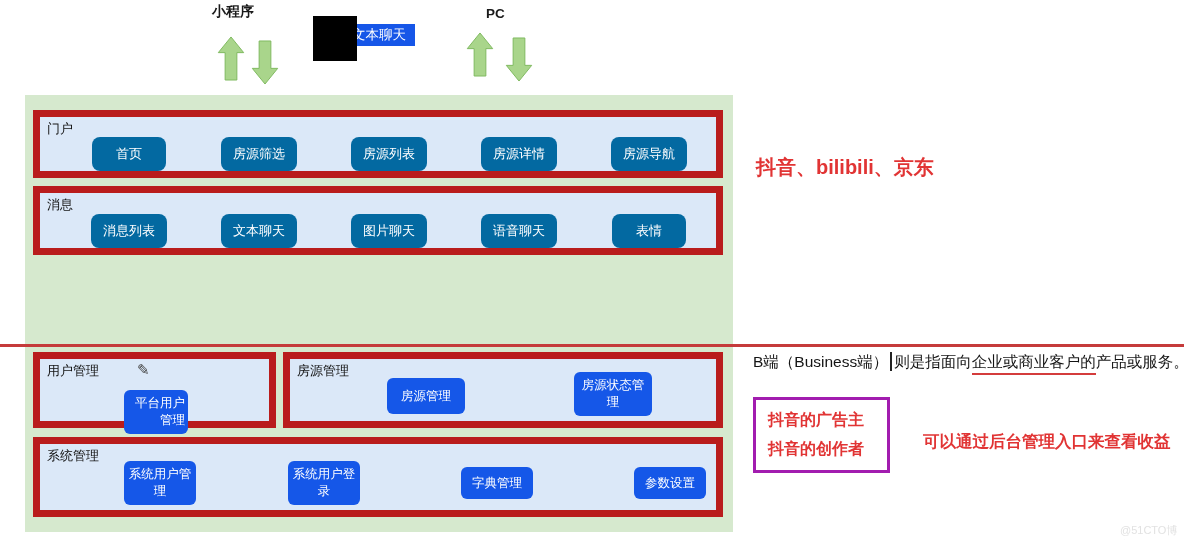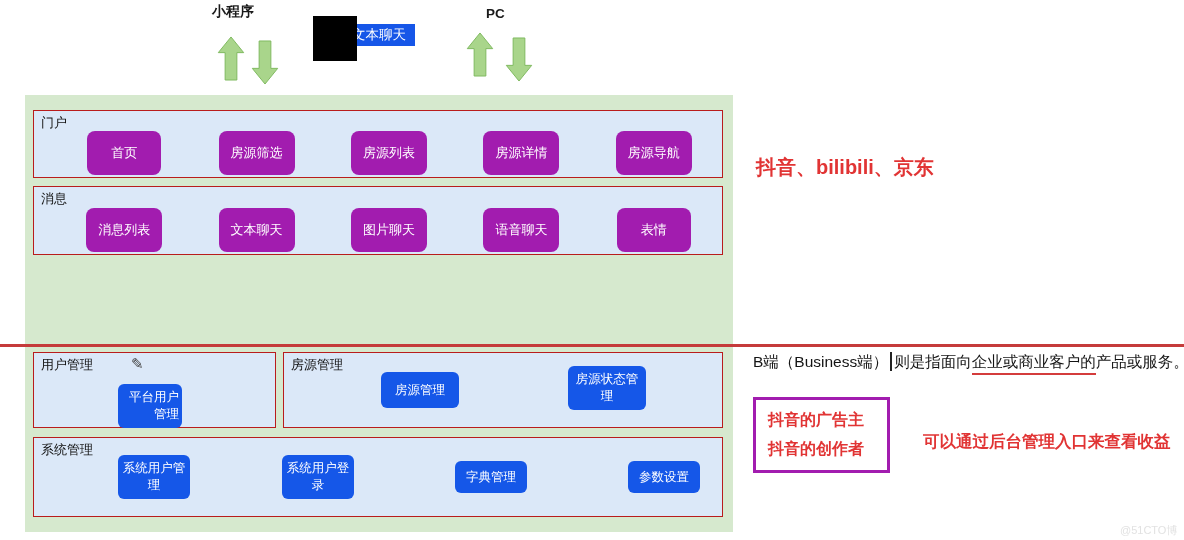--- a/index.html
+++ b/index.html
@@ -10,27 +10,27 @@
   
   .top-label{font-weight:bold;font-size:14px;color:#1a1a1a;}
   .app-title-bar{background:#1656e8;color:#fff;font-size:13.5px;display:flex;
                  align-items:center;justify-content:center;}
   .black-box{background:#000;}
 
   
   .outer-panel{background:#d6e9ce;}
 
   
-  .section{position:absolute;background:#dbe8f8;border:1px solid #b91c1c;box-sizing:border-box;}
+  .section{position:absolute;background:#dbe8f8;border:7px solid #b91c1c;box-sizing:border-box;}
   .section-label{position:absolute;top:3px;left:7px;font-size:13px;color:#111;white-space:nowrap;}
 
   .grid5{position:absolute;left:24px;right:2px;display:grid;grid-template-columns:repeat(5,1fr);
          justify-items:center;}
 
-  .gbtn{background:#a21caf;color:#fff;border-radius:8px;height:44px;min-width:74px;
+  .gbtn{background:#0369a1;color:#fff;border-radius:8px;height:34px;min-width:74px;
         display:flex;align-items:center;justify-content:center;font-size:13px;
         padding:0 12px;box-sizing:border-box;white-space:nowrap;}
   .bbtn{position:absolute;background:#1557e8;color:#fff;border-radius:6px;display:flex;
         align-items:center;justify-content:center;text-align:center;font-size:12.5px;
         line-height:1.35;padding:2px 3px;box-sizing:border-box;}
 
   .pencil{position:absolute;font-size:15px;color:#444;}
 
   
   .red-line{position:absolute;left:0;top:344px;width:1184px;height:3px;background:#c53b3b;z-index:5;}

